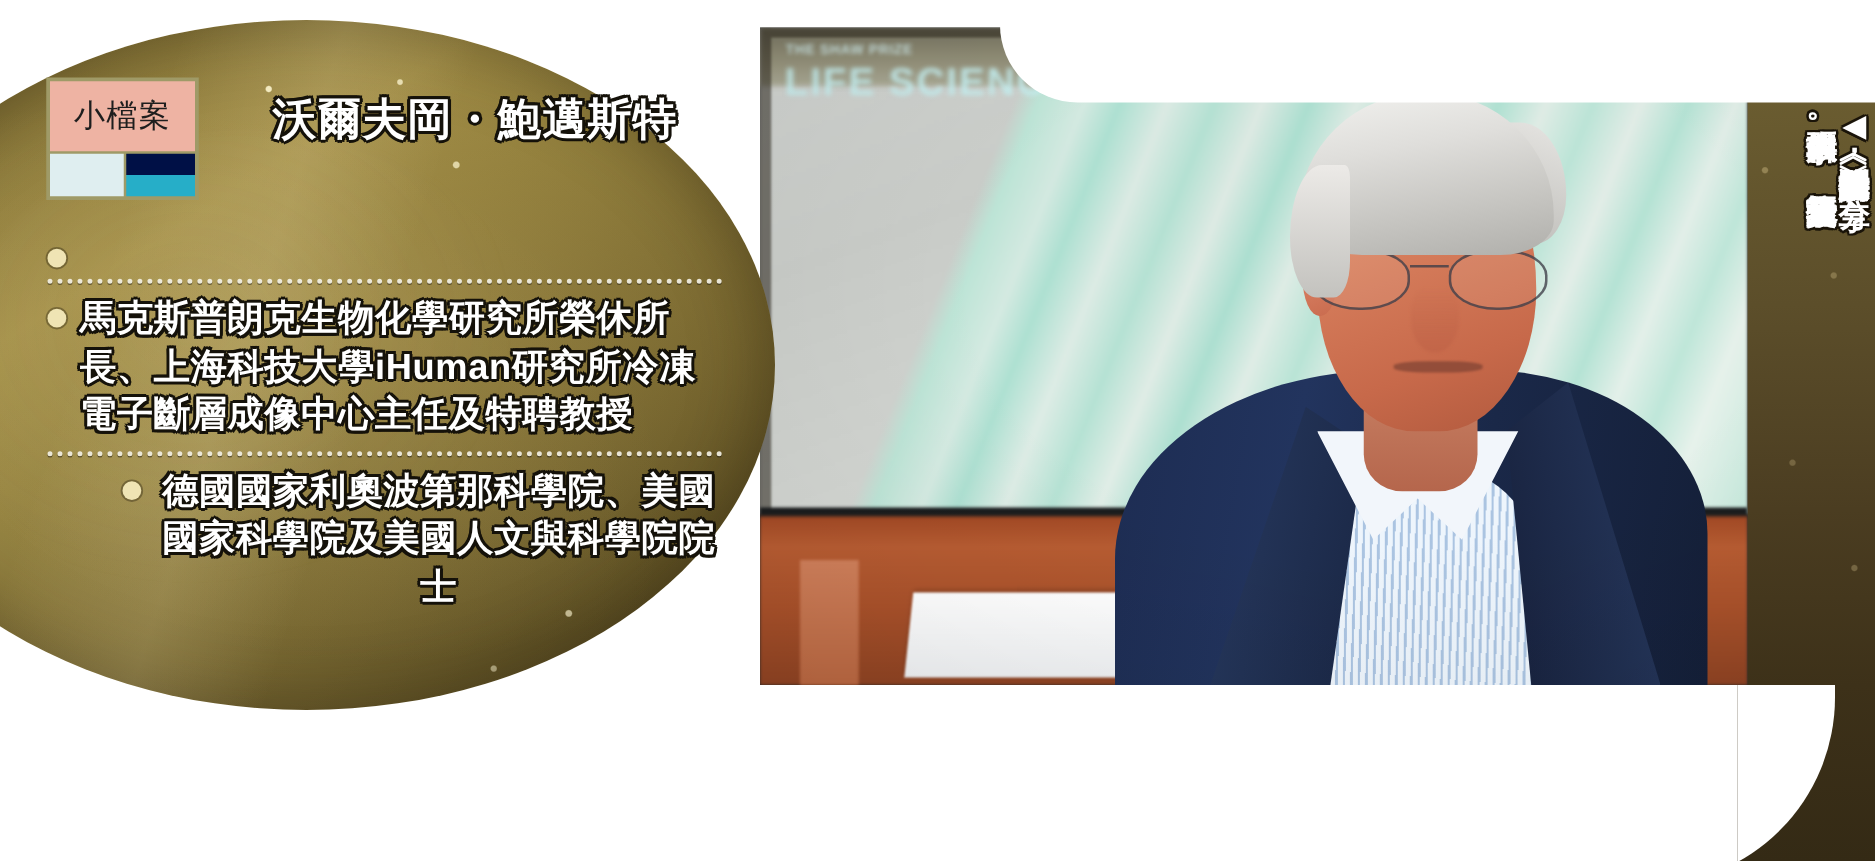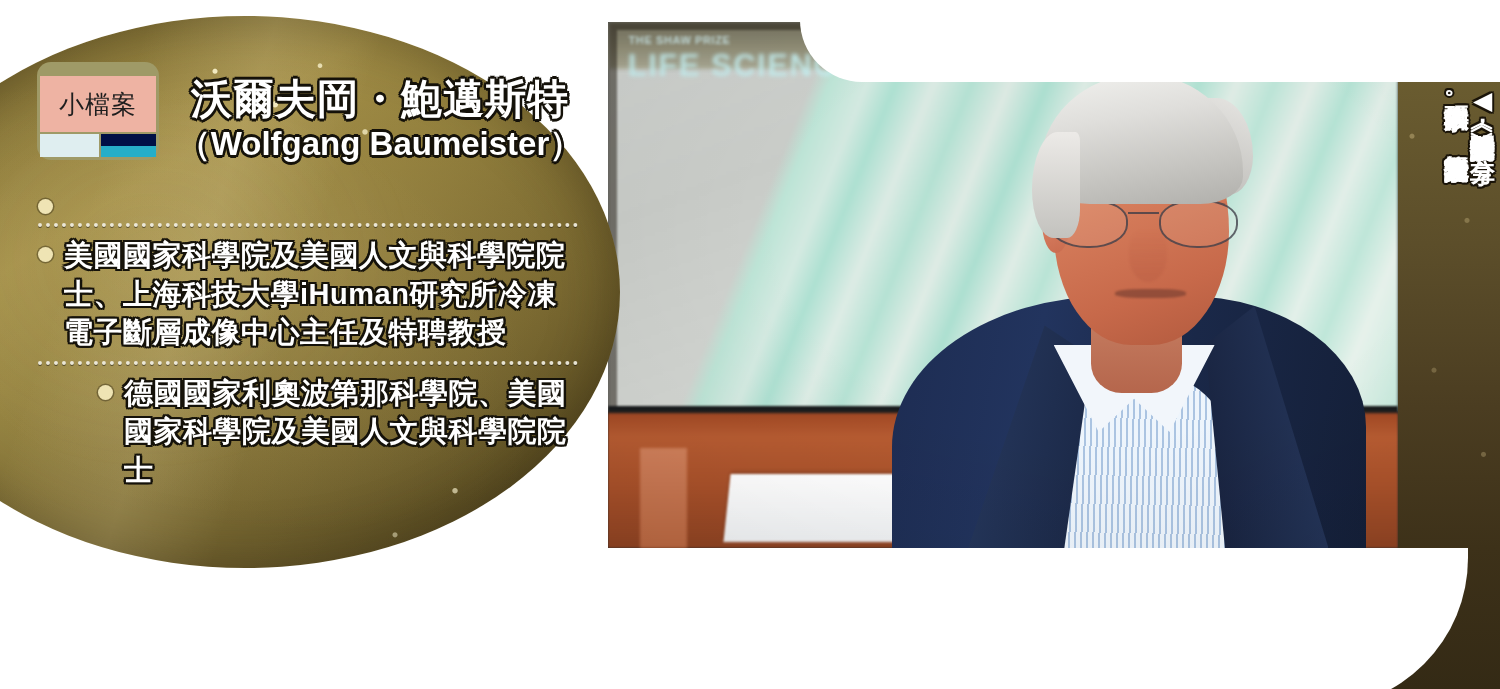--- a/index.html
+++ b/index.html
@@ -369,24 +369,23 @@
   }
 
   
   .badge {
     position: absolute;
     left: 37px;
     top: 62px;
     width: 122px;
     height: 98px;
     background: #9f9a67;
-    padding: 14px 3px 3px 3px;
+    padding: 3px 3px 3px 3px;
     display: flex;
     flex-direction: column;
-    border-radius: 14px;
   }
   .badge-top {
     height: 56px;
     background: #eeb3a3;
     display: flex;
     align-items: center;
     justify-content: center;
   }
   .badge-top span {
     font-family: "Liberation Sans", "DejaVu Sans", sans-serif;
@@ -404,23 +403,23 @@
 
   
   .title-block {
     position: absolute;
     left: 170px;
     top: 76px;
     width: 420px;
     text-align: center;
   }
   .name-cn {
-    font-family: Liberation Serif, serif;
-    font-weight: bold;
-    font-size: 41px;
+    font-family: Liberation Sans, sans-serif;
+    font-weight: bold;
+    font-size: 35px;
     line-height: 1.16;
     color: #ffffff;
     letter-spacing: 1px;
     text-shadow:
       -2px -2px 0 #15120a, 2px -2px 0 #15120a,
       -2px  2px 0 #15120a, 2px  2px 0 #15120a,
        0 -2.6px 0 #15120a, 0 2.6px 0 #15120a,
       -2.6px 0 0 #15120a, 2.6px 0 0 #15120a;
     white-space: nowrap;
   }
@@ -468,21 +467,21 @@
     line-height: 1.33;
     color: #ffffff;
     letter-spacing: .5px;
     text-shadow:
       -2px -2px 0 #15120a, 2px -2px 0 #15120a,
       -2px  2px 0 #15120a, 2px  2px 0 #15120a,
        0 -2.4px 0 #15120a, 0 2.4px 0 #15120a,
       -2.4px 0 0 #15120a, 2.4px 0 0 #15120a;
   }
   .fact.align-right { justify-content: flex-end; padding-left: 60px; }
-  .fact.align-right .txt { text-align: left; }
+  .fact.align-right .txt { text-align: center; }
 
   .sep {
     height: 0;
     margin: 9px 0 9px 0;
     border-top: 4px dotted #f2efe2;
     opacity: .92;
     filter: drop-shadow(0 1px 0 rgba(20,16,6,.6));
   }
 </style>
 </head>
@@ -554,34 +553,33 @@
         <div class="badge-cyanbox"></div>
         <div class="badge-rightcol">
           <div class="badge-navy"></div>
           <div class="badge-teal"></div>
         </div>
       </div>
     </div>
 
     <div class="title-block">
       <div class="name-cn">沃爾夫岡・鮑邁斯特</div>
-      <div class="name-en">（Wolfgang  Baumeister）</div>
     </div>
 
     <div class="facts">
 
       <div class="fact">
         <div class="dot"></div>
       </div>
 
       <div class="sep"></div>
 
       <div class="fact">
         <div class="dot"></div>
-        <div class="txt">美國國家科學院及美國人文與科學院院士、上海科技大學iHuman研究所冷凍電子斷層成像中心主任及特聘教授</div>
+        <div class="txt">馬克斯普朗克生物化學研究所榮休所長、上海科技大學iHuman研究所冷凍電子斷層成像中心主任及特聘教授</div>
       </div>
 
       <div class="sep"></div>
 
       <div class="fact align-right">
         <div class="dot"></div>
         <div class="txt">德國國家利奧波第那科學院、美國國家科學院及美國人文與科學院院士</div>
       </div>
 
     </div>

